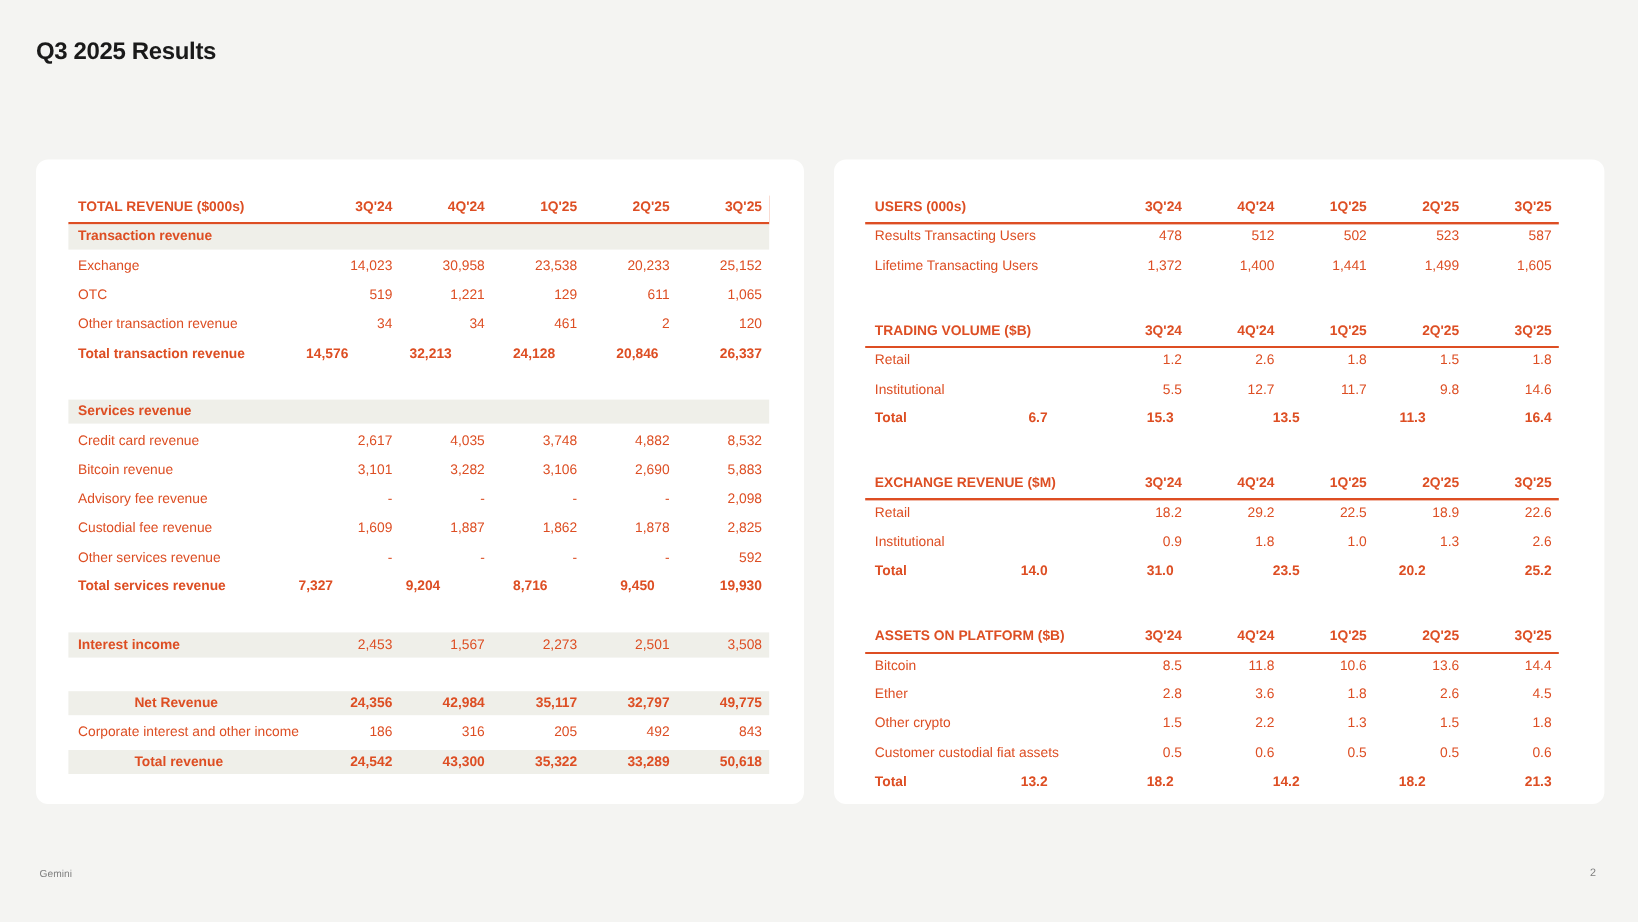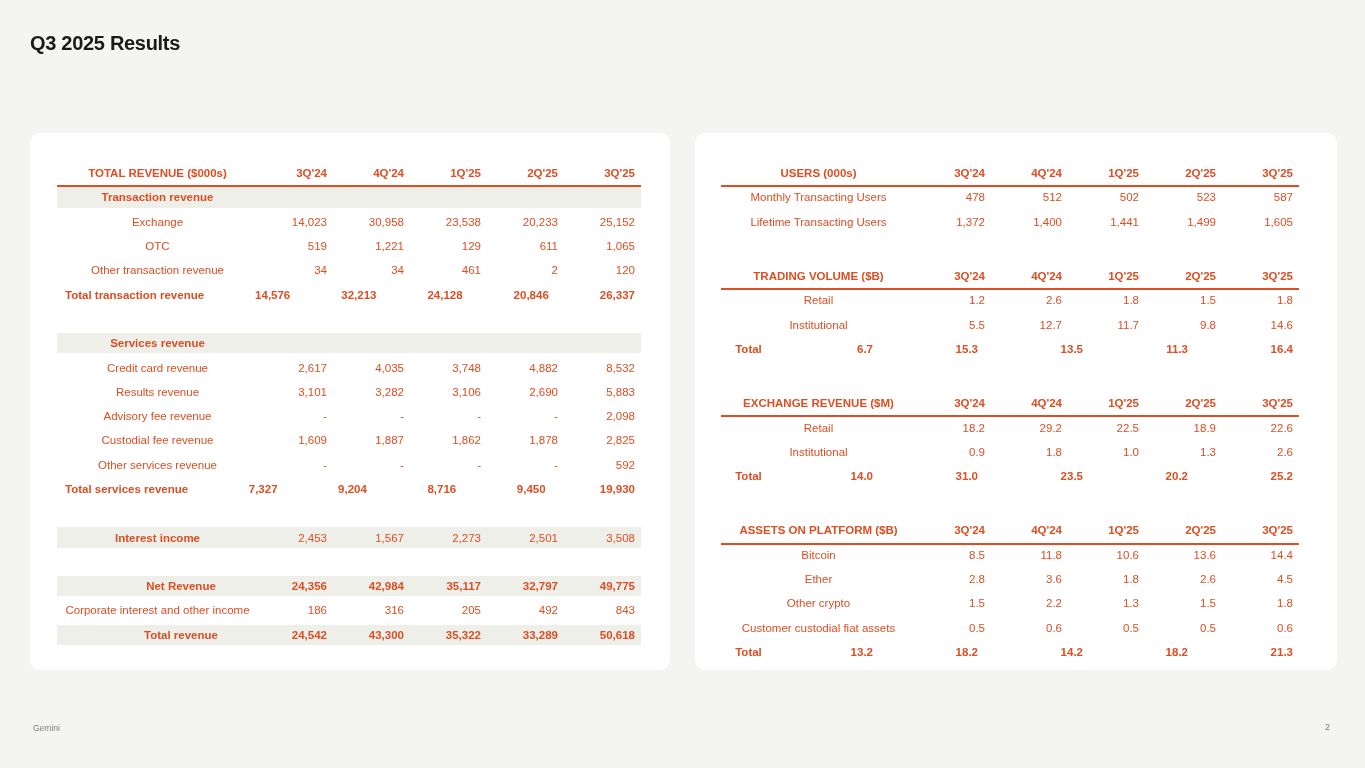--- a/index.html
+++ b/index.html
@@ -33,21 +33,21 @@
   .row {
     display:flex; align-items:center;
     height:24.3px;
     padding-right:6px;
     position:relative;
     font-size:11.5px;
     color:var(--accent,#DD4E23);
     white-space:nowrap;
   }
   .row > * { position:relative; z-index:1; }
-  .row .lbl { flex:1; padding-left:8px; text-align:center; }
+  .row .lbl { flex:1; padding-left:8px; text-align:left; }
   .row .val { width:77px; text-align:right; }
 
   .row.head { font-weight:700; box-shadow:0 2px 0 var(--accent,#DD4E23); }
 
   .row.section .lbl { font-weight:700; }
   .row.total { font-weight:700;gap:28px; }
   .row.highlight .lbl { font-weight:700; }
   .row.highlight-total { font-weight:700;padding-left:47px; }
 
   .row.section::before,
@@ -133,21 +133,21 @@
         </div>
         <div class="row data">
           <span class="lbl">Credit card revenue</span>
           <span class="val">2,617</span>
           <span class="val">4,035</span>
           <span class="val">3,748</span>
           <span class="val">4,882</span>
           <span class="val">8,532</span>
         </div>
         <div class="row data">
-          <span class="lbl">Results revenue</span>
+          <span class="lbl">Bitcoin revenue</span>
           <span class="val">3,101</span>
           <span class="val">3,282</span>
           <span class="val">3,106</span>
           <span class="val">2,690</span>
           <span class="val">5,883</span>
         </div>
         <div class="row data">
           <span class="lbl">Advisory fee revenue</span>
           <span class="val">-</span>
           <span class="val">-</span>
@@ -219,21 +219,21 @@
     <div class="fintable table">
         <div class="row head">
           <span class="lbl">USERS (000s)</span>
           <span class="val">3Q'24</span>
           <span class="val">4Q'24</span>
           <span class="val">1Q'25</span>
           <span class="val">2Q'25</span>
           <span class="val">3Q'25</span>
         </div>
         <div class="row data">
-          <span class="lbl">Monthly Transacting Users</span>
+          <span class="lbl">Results Transacting Users</span>
           <span class="val">478</span>
           <span class="val">512</span>
           <span class="val">502</span>
           <span class="val">523</span>
           <span class="val">587</span>
         </div>
         <div class="row data">
           <span class="lbl">Lifetime Transacting Users</span>
           <span class="val">1,372</span>
           <span class="val">1,400</span>

